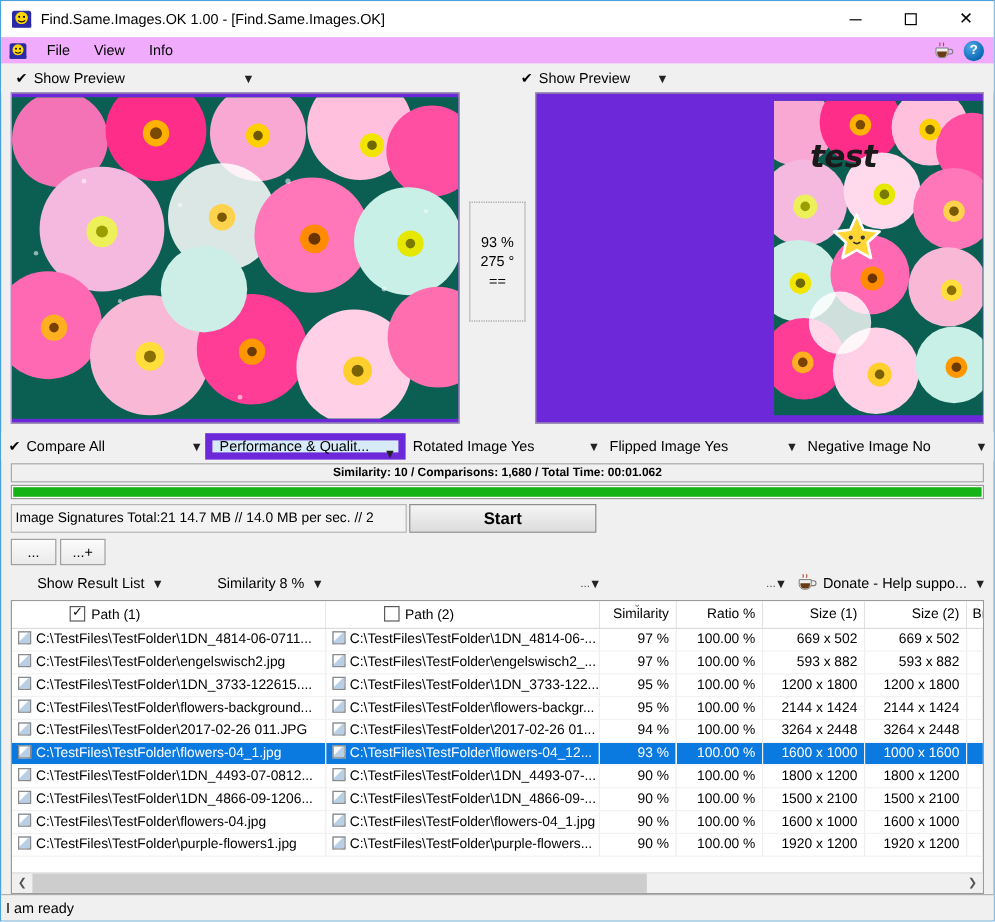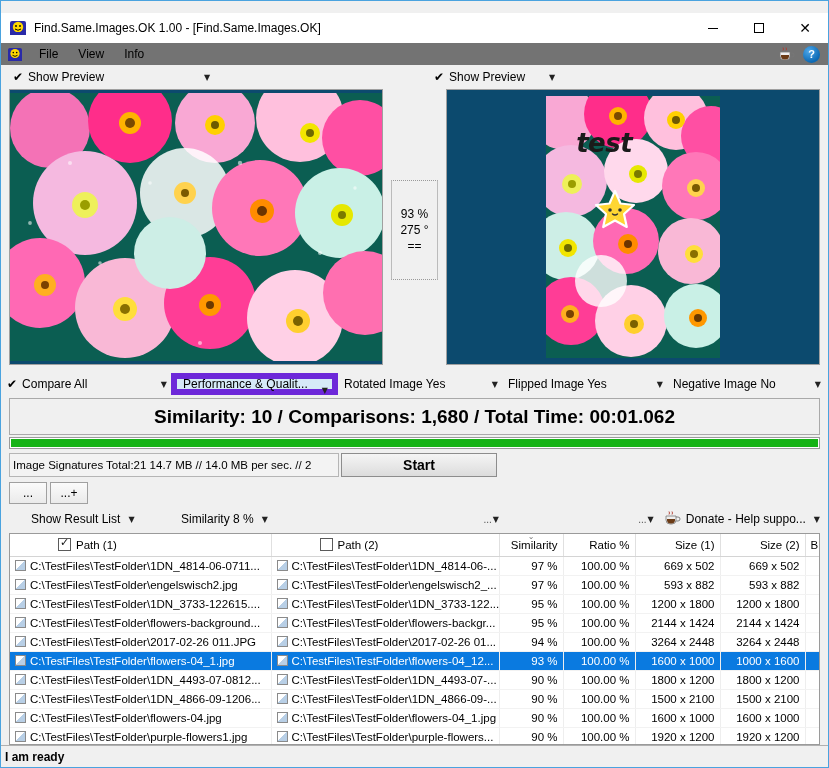--- a/index.html
+++ b/index.html
@@ -17,36 +17,35 @@
     border: 1px solid #4aa3df;
     background: #f0f0f0;
     display: flex; flex-direction: column;
   }
 
   
   .titlebar {
     height: 30px; background: #ffffff;
     display: flex; align-items: center;
     flex: none;
-    margin-top: 12px;
   }
   .title-icon { width:18px; height:16px; margin-left:8px; margin-right:7px; flex:none; position:relative; }
   .title-text { font-size: 12px; color:#000; flex:1; }
   .wctrls { display:flex; height:30px; }
   .wbtn {
     width: 46px; height: 30px; display:flex; align-items:center; justify-content:center;
     font-size: 12px; color:#000;
   }
   .glyph-min { width:10px; height:1px; background:#000; display:block; }
   .glyph-max { width:10px; height:10px; border:1px solid #000; display:block; }
   .glyph-close { font-size:14px; line-height:1; font-family:"DejaVu Sans", sans-serif; }
 
   
   .menubar {
-    height: 22px; background:#737373; display:flex; align-items:center; flex:none;
+    height: 22px; background:#f0abfc; display:flex; align-items:center; flex:none;
     padding-left: 6px;
   }
   .menu-icon { width:16px; height:15px; position:relative; margin-right:6px; flex:none;}
   .menu-item { padding: 2px 10px; font-size:12px; cursor:default; }
   .menubar-right { margin-left:auto; display:flex; align-items:center; padding-right:8px; gap:8px;}
   .coffee-ico { width:17px; height:14px; position:relative; }
   .help-ico {
     width:17px; height:17px; border-radius:50%;
     background: radial-gradient(circle at 35% 30%, #4ea8ea, #0c69b4 70%);
     color:#fff; font-size:11px; font-weight:bold; text-align:center; line-height:17px;
@@ -63,22 +62,22 @@
   .pvbar.right { width: 405px; padding-left:10px;}
   .chk { margin-right:5px; font-size:12px; font-family:"DejaVu Sans", sans-serif;}
   .caret { font-size:8px; font-family:"DejaVu Sans", sans-serif; color:#222; }
   .pvbar .caret { position:absolute; }
   .pvbar.left .caret { left:203px; }
   .pvbar.right .caret { left:125px; }
 
   
   .previews { display:flex; flex:none; height:281px; padding: 0 8px; gap:0; }
   .pane {
-    background:#0c4a6e; border:1px solid #a0a0a0;
-    display:flex; align-items:center; justify-content:center;
+    background:#6d28d9; border:1px solid #a0a0a0;
+    display:flex; align-items:center; justify-content:flex-end;
     overflow:hidden;
   }
   .pane.left { width: 376px; height:276px; }
   .pane.right { width: 376px; height:276px; }
   .midcol {
     width: 48px; display:flex; flex-direction:column; align-items:center;
     justify-content:center; font-size:12px; gap:2px;
     border-left:1px solid #bbb; border-right:1px solid #bbb;
     border-top:1px dotted #999; border-bottom:1px dotted #999;
     height:100px; align-self:center; margin:0 8px;
@@ -106,23 +105,23 @@
   .optionsbar {
     height:24px; display:flex; align-items:center; flex:none;
     background:#f0f0f0; font-size:12px; margin-top:2px;
   }
   .optitem { position:relative; display:flex; align-items:center; height:22px; padding:0 6px;}
   .optitem .caret { position:absolute; right:4px; top:7px; }
   .optitem.sel { background:#d6eaf8; border:6px solid #6d28d9; }
 
   
   .simbar {
-    margin: 2px 8px 0 8px; height:37px; border:1px solid #a9a9a9; background:#f0f0f0;
+    margin: 2px 8px 0 8px; height:16px; border:1px solid #a9a9a9; background:#f0f0f0;
     display:flex; align-items:center; justify-content:center;
-    font-size:19px; font-weight:bold; flex:none;
+    font-size:10px; font-weight:bold; flex:none;
   }
   .progwrap {
     margin: 2px 8px 0 8px; height:12px; border:1px solid #9a9a9a; background:#fff; flex:none; padding:1px;
   }
   .progfill { height:100%; background:#16b316; }
 
   
   .statsrow { display:flex; margin: 4px 12px 0 8px; height:24px; flex:none; gap:2px; }
   .statbox {
     border:1px solid #b5b5b5; background:#f3f3f3; font-size:11.5px;
@@ -198,21 +197,21 @@
     height:17px; border-top:1px solid #dcdcdc; background:#f0f0f0;
     display:flex; align-items:center; flex:none;
   }
   .arrowbtn { width:17px; text-align:center; font-size:9px; color:#555; font-family:"DejaVu Sans", sans-serif;}
   .track { flex:1; height:17px; background:#f0f0f0; position:relative; }
   .thumb { position:absolute; left:0; top:0; height:17px; width:66%; background:#cdcdcd; }
 
   
   .statusbar {
     height:22px; border-top:1px solid #b0b0b0; display:flex; align-items:center;
-    padding-left:4px; font-size:12px; flex:none; background:#f0f0f0;font-weight:bold;
+    padding-left:4px; font-size:12px; flex:none; background:#f0f0f0;
   }
 </style>
 </head>
 <body>
 
 <div class="window">
 
   <div class="titlebar">
     <div class="title-icon">
       <svg width="18" height="16" viewBox="0 0 18 16">

